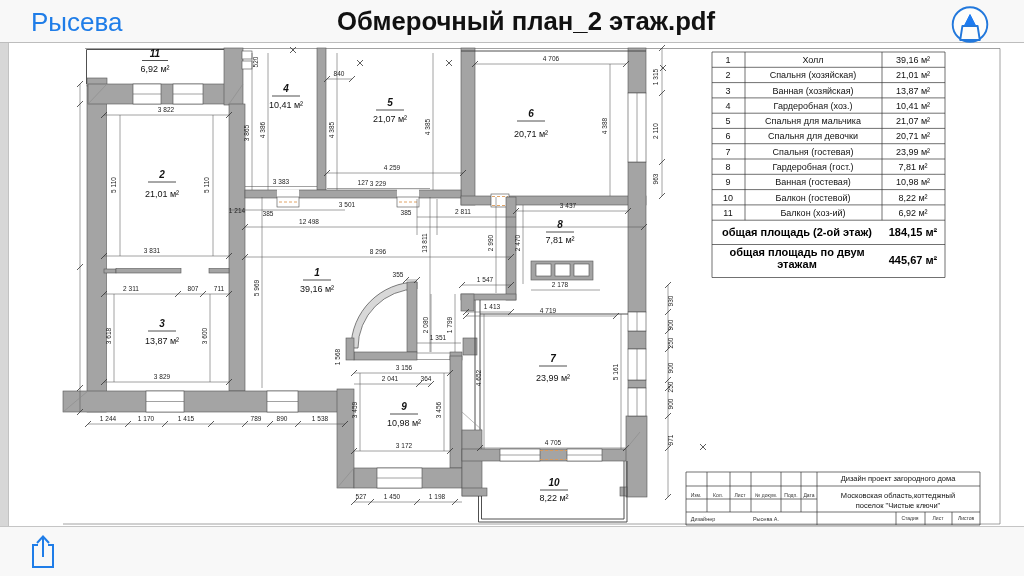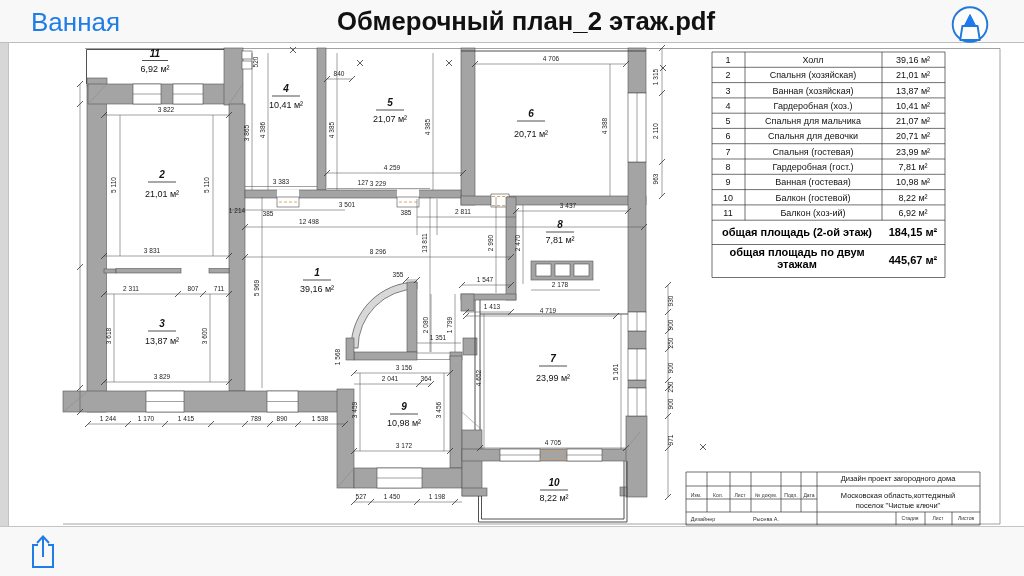--- a/index.html
+++ b/index.html
@@ -427,21 +427,21 @@
 <text class="ts" x="938" y="520">Лист</text>
 <text class="ts" x="966" y="520">Листов</text>
 </g>
 
 </svg>
 
 <div class="leftstrip"></div>
 
 <div class="topbar"></div>
 
-<div class="done">Ванная</div>
+<div class="done">Рысева</div>
 
 <div class="title">Обмерочный план_2 этаж.pdf</div>
 
 <div class="botbar"></div>
 
 <svg width="44" height="44" viewBox="0 0 44 44" style="left:21px;top:531px;z-index:6">
 <g fill="none" stroke="#1f7de8" stroke-width="2">
 <path d="M17 14 H12 V36 H32 V14 H27"></path>
 <path d="M22 26 V6"></path>
 <path d="M16 12 L22 5.5 L28 12"></path>

